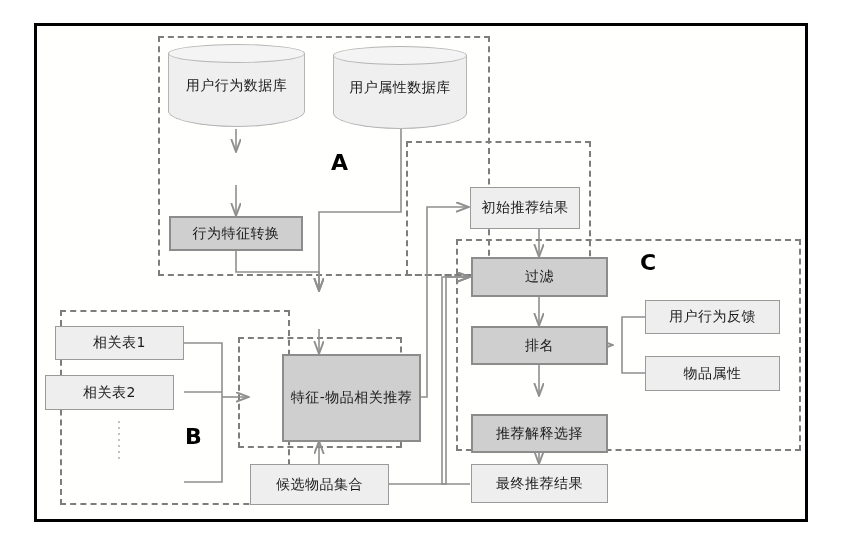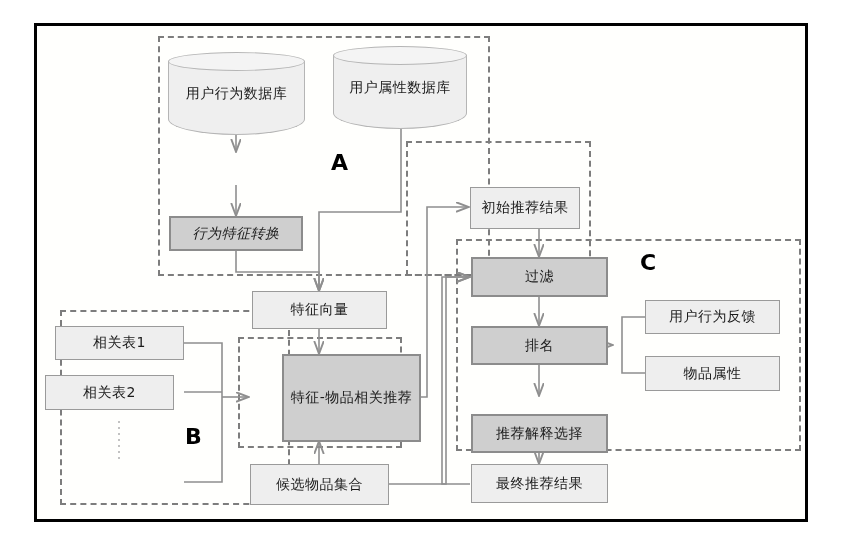--- a/index.html
+++ b/index.html
@@ -82,35 +82,34 @@
     <g stroke="#8f8f8f" stroke-width="1.6" fill="none">
 
       <path d="M184,343 L222,343 L222,397"></path>
       <path d="M184,392 L222,392"></path>
       <path d="M184,482 L222,482 L222,397"></path>
 
       <path d="M645,317 L622,317 L622,373 L645,373"></path>
     </g>
   </svg>
 
-  <div class="cyl" style="left:168px;top:52px;width:137px;height:83px;padding-left:16px;">
+  <div class="cyl" style="left:168px;top:44px;width:137px;height:83px;padding-left:16px;">
     <div class="body"></div>
     <div class="top"></div>
     <div class="lbl">用户行为数据库</div>
   </div>
 
   <div class="cyl" style="left:333px;top:46px;width:134px;height:83px;">
     <div class="body"></div>
     <div class="top"></div>
     <div class="lbl">用户属性数据库</div>
   </div>
 
-  <div class="node dark" style="left:169px;top:216px;width:134px;height:35px;font-style:italic;">行为特征转换</div>
+  <div class="node dark" style="left:169px;top:216px;width:134px;height:35px;">行为特征转换</div>
 
-  <div class="node light" style="left:252px;top:291px;width:135px;height:38px;">特征向量</div>
 
   <div class="node dark" style="left:250px;top:354px;width:139px;height:88px;margin-left:32px;">
     <span>特征-物品</span>
     <span>相关推荐</span>
   </div>
 
   <div class="node light" style="left:250px;top:464px;width:139px;height:41px;">候选物品集合</div>
 
   <div class="node light" style="left:55px;top:326px;width:129px;height:34px;">相关表1</div>
   <div class="node light" style="left:45px;top:375px;width:129px;height:35px;">相关表2</div>

